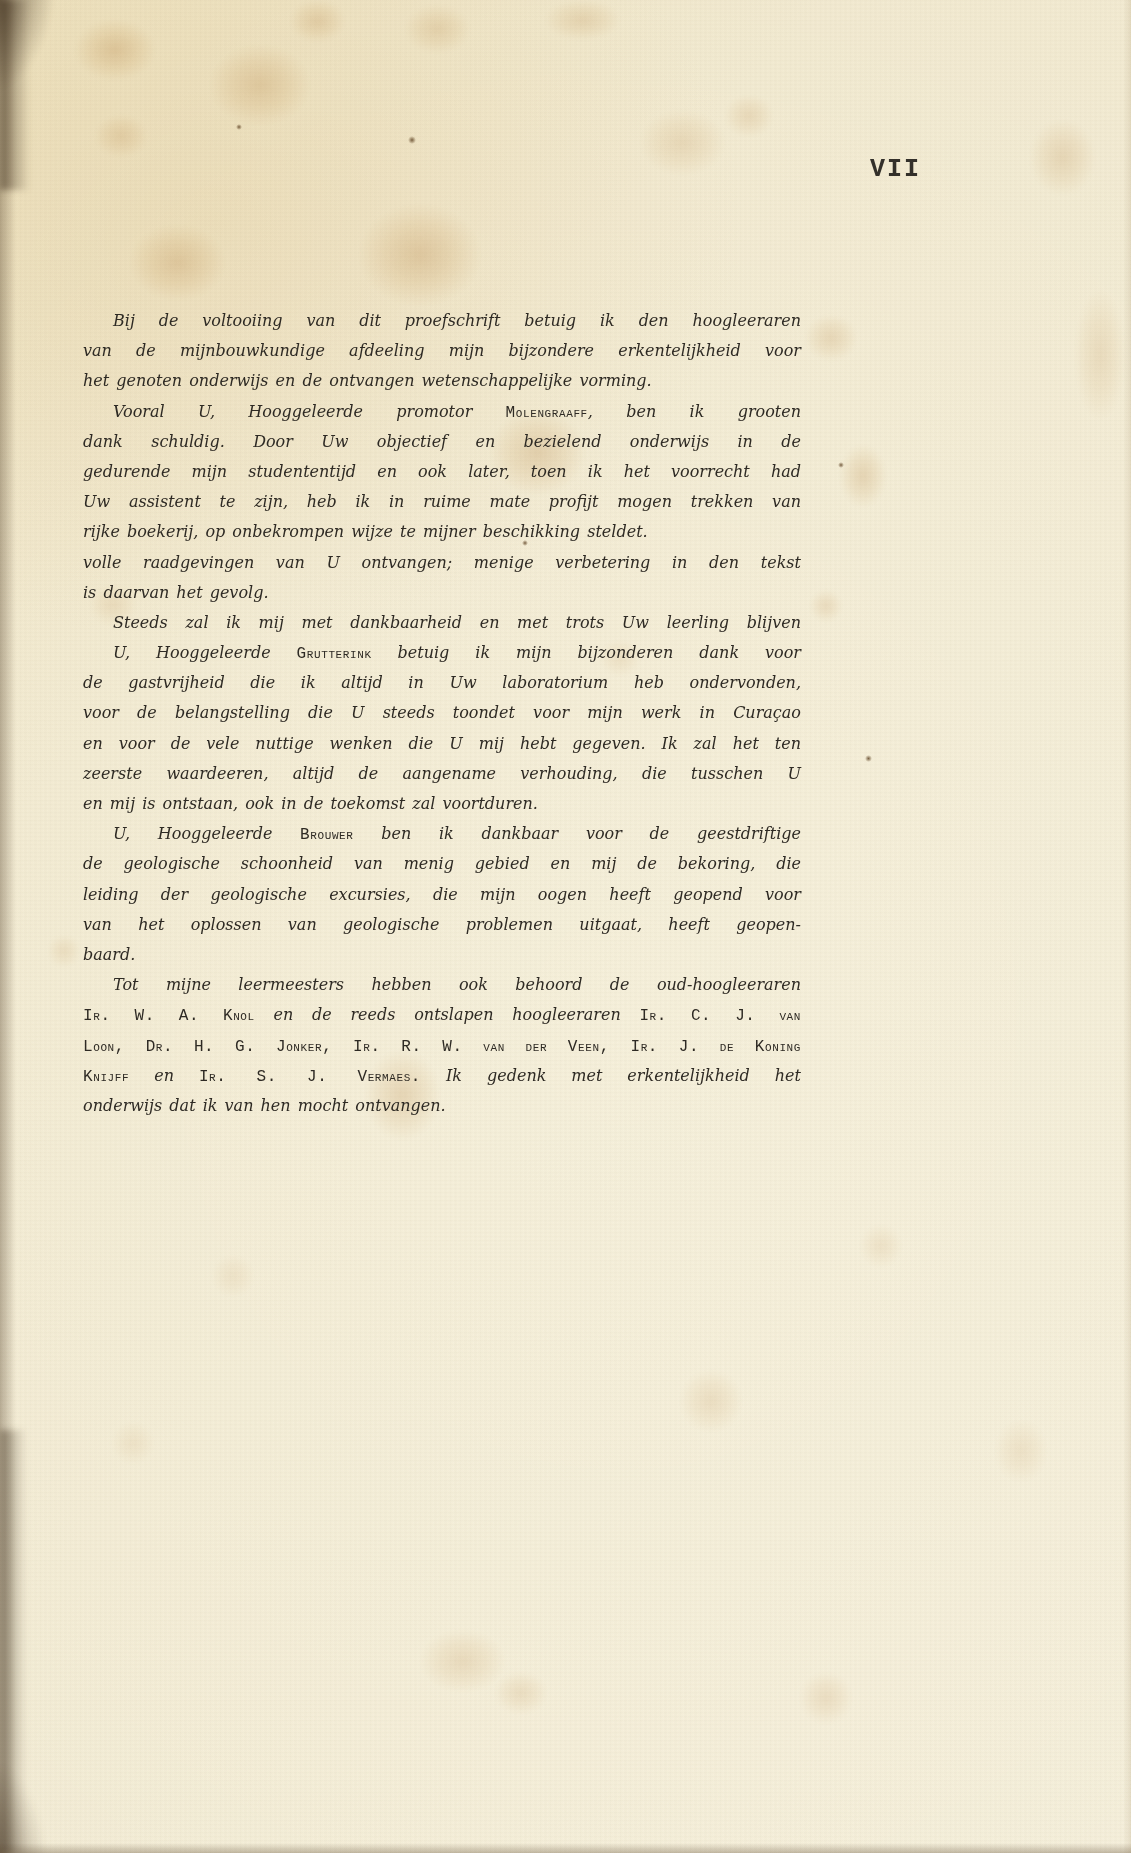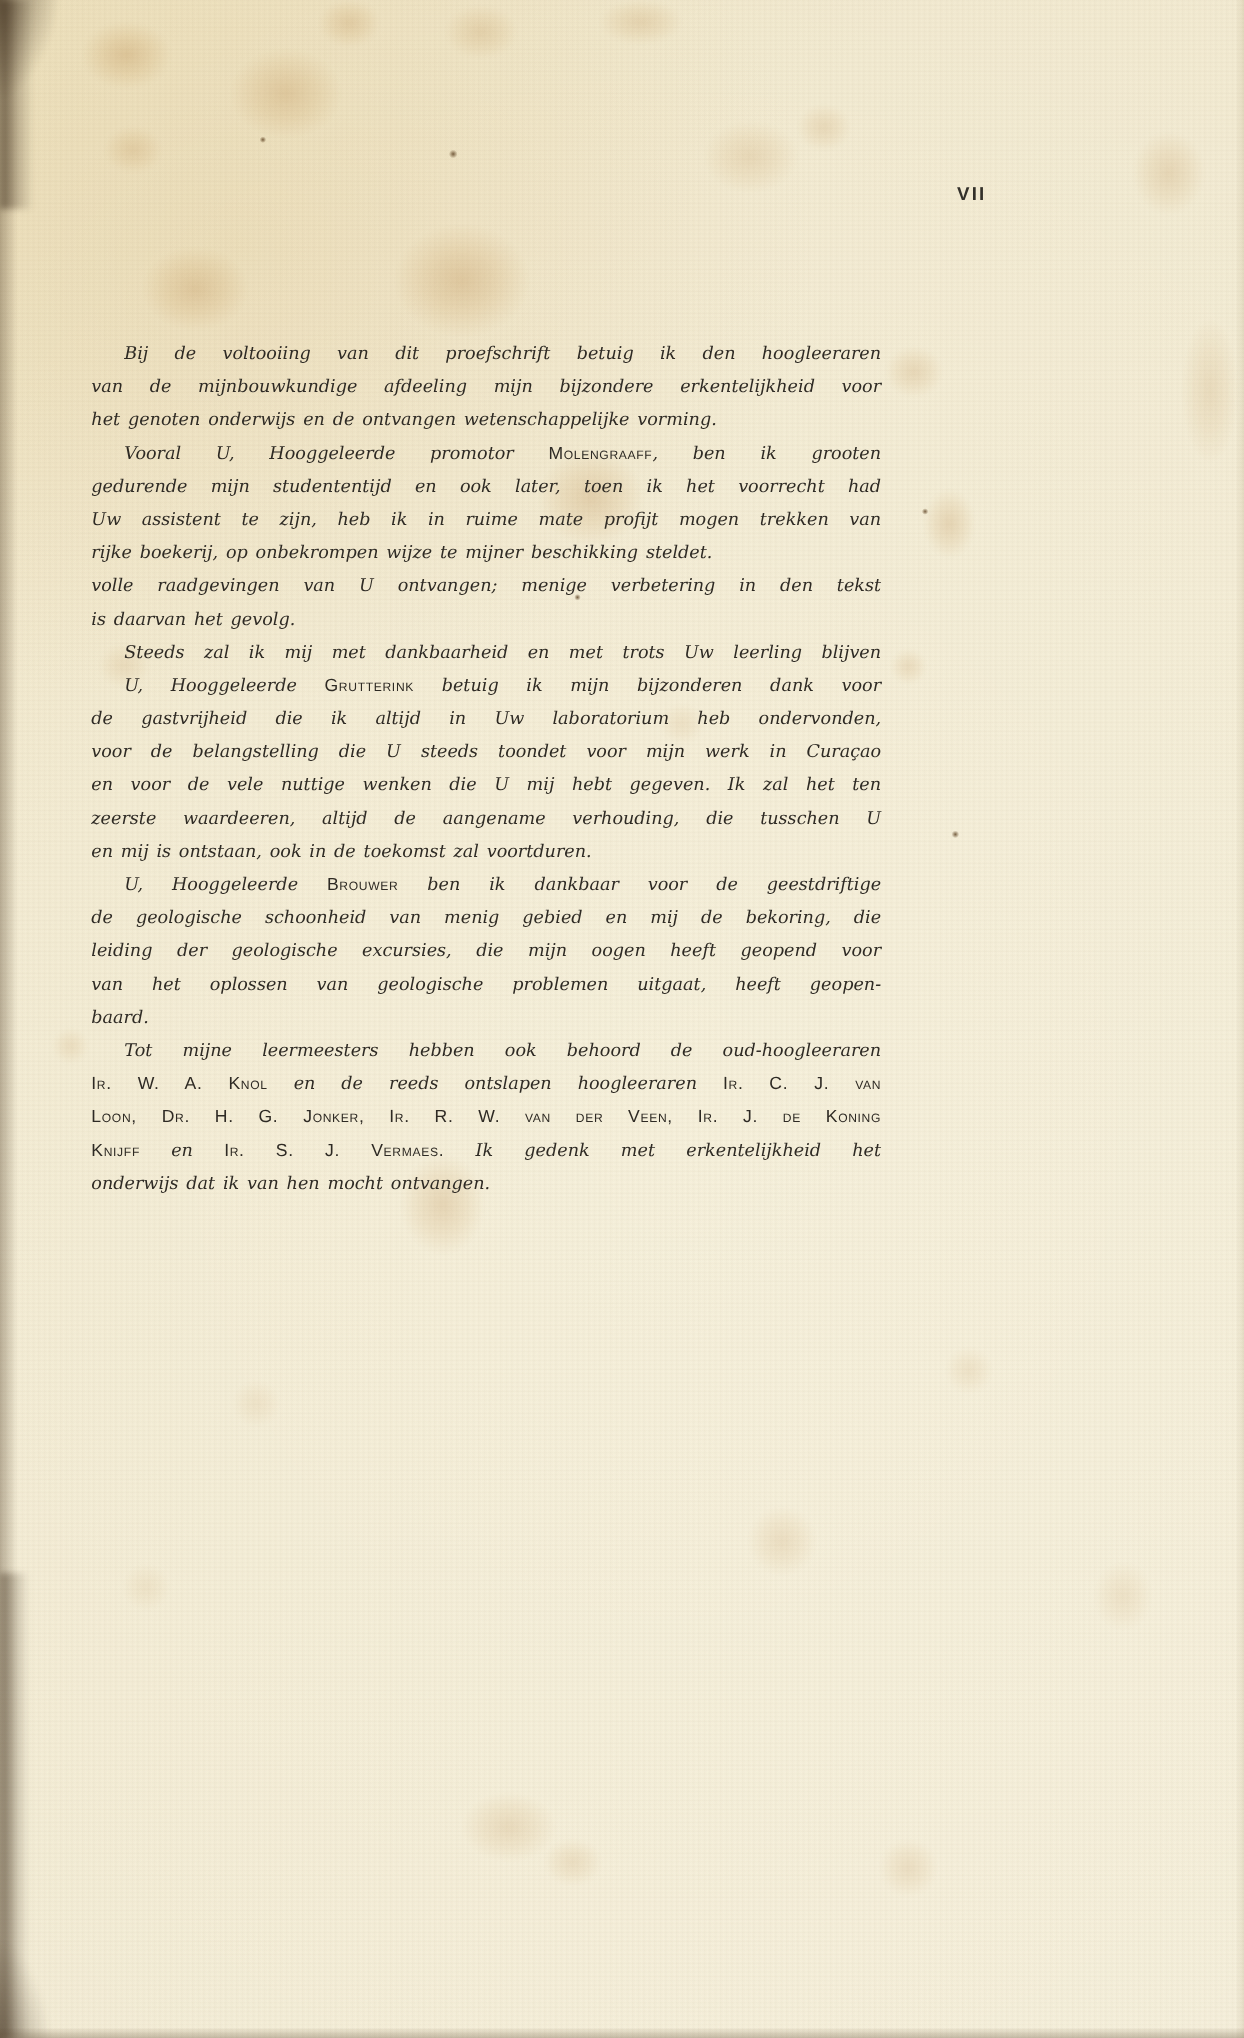--- a/index.html
+++ b/index.html
@@ -73,26 +73,25 @@
     position: absolute;
     background: radial-gradient(circle, rgba(90,62,30,0.8) 0%, rgba(90,62,30,0) 70%);
     border-radius: 50%;
     pointer-events: none;
   }
   
   .page-number {
     position: absolute;
     left: 870px;
     top: 155px;
-    font-family: Liberation Sans, sans-serif;
-    font-size: 17px;
+    font-family: Liberation Mono, monospace;
+    font-size: 25px;
     font-weight: bold;
     letter-spacing: 2px;
     color: #33302a;
-    margin-top: 12px;
   }
   
   .text-block {
     position: absolute;
     left: 83px;
     top: 306px;
     width: 718px;
     color: #2e2a24;
   }
   .line {
@@ -111,21 +110,21 @@
     text-indent: 30px;
   }
   .it {
     font-style: italic;
     font-family: "DejaVu Serif", serif;
   }
   .sc {
     font-style: normal;
     font-variant: small-caps;
     letter-spacing: 0.6px;
-    font-family: Liberation Sans, sans-serif;
+    font-family: Liberation Mono, monospace;
   }
 </style>
 </head>
 <body>
 
 <div class="page">
 
   <div class="grain"></div>
 
   <div class="edge-left"></div>
@@ -172,20 +171,21 @@
       <div class="speck" style="left: 838px; top: 462px; width: 6px; height: 6px;"></div>
     </div>
 
   <div class="page-number">VII</div>
 
   <div class="text-block" id="text-block">
       <div class="line indent"><span class="it">Bij de voltooiing van dit proefschrift betuig ik den hoogleeraren</span></div>
       <div class="line"><span class="it">van de mijnbouwkundige afdeeling mijn bijzondere erkentelijkheid voor</span></div>
       <div class="line para-end"><span class="it">het genoten onderwijs en de ontvangen wetenschappelijke vorming.</span></div>
       <div class="line indent"><span class="it">Vooral U, Hooggeleerde promotor </span><span class="sc">Molengraaff</span><span class="it">, ben ik grooten</span></div>
+      <div class="line"><span class="it">dank schuldig. Door Uw objectief en bezielend onderwijs in de</span></div>
       <div class="line"><span class="it">gedurende mijn studententijd en ook later, toen ik het voorrecht had</span></div>
       <div class="line"><span class="it">Uw assistent te zijn, heb ik in ruime mate profijt mogen trekken van</span></div>
       <div class="line para-end"><span class="it">rijke boekerij, op onbekrompen wijze te mijner beschikking steldet.</span></div>
       <div class="line"><span class="it">volle raadgevingen van U ontvangen; menige verbetering in den tekst</span></div>
       <div class="line para-end"><span class="it">is daarvan het gevolg.</span></div>
       <div class="line indent"><span class="it">Steeds zal ik mij met dankbaarheid en met trots Uw leerling blijven</span></div>
       <div class="line indent"><span class="it">U, Hooggeleerde </span><span class="sc">Grutterink</span><span class="it"> betuig ik mijn bijzonderen dank voor</span></div>
       <div class="line"><span class="it">de gastvrijheid die ik altijd in Uw laboratorium heb ondervonden,</span></div>
       <div class="line"><span class="it">voor de belangstelling die U steeds toondet voor mijn werk in Curaçao</span></div>
       <div class="line"><span class="it">en voor de vele nuttige wenken die U mij hebt gegeven. Ik zal het ten</span></div>

